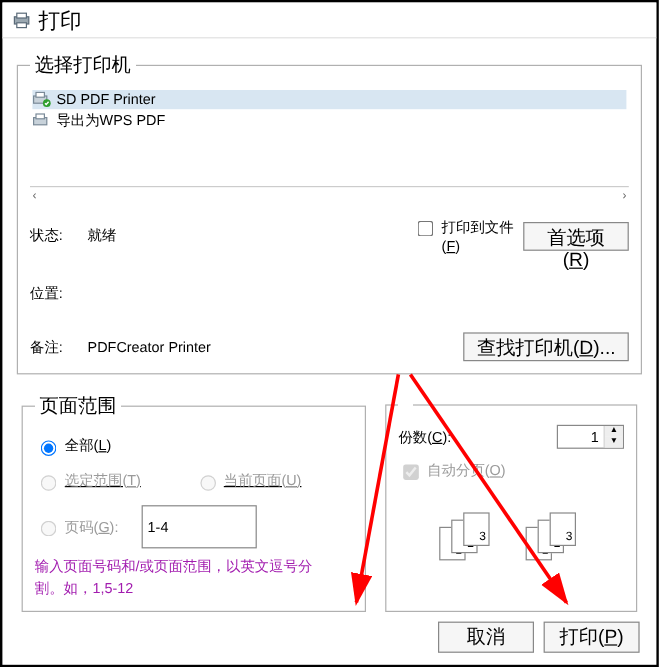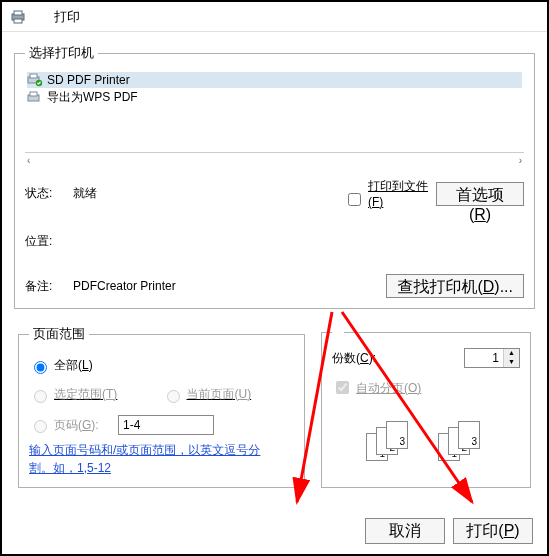--- a/index.html
+++ b/index.html
@@ -16,21 +16,21 @@
   }
   .titlebar {
     height: 30px;
     background: #fff;
     display: flex;
     align-items: center;
     padding: 0 8px;
     border-bottom: 1px solid #e0e0e0;
   }
   .titlebar svg { margin-right: 6px; }
-  .titlebar .title { font-size: 13px; margin-left: 22px; }
+  .titlebar .title { font-size: 18px; }
   .content {
     padding: 4px 8px 8px 8px;
   }
   .tabstrip {
     display: flex;
     border-bottom: 1px solid #a0a0a0;
     margin-bottom: 8px;
   }
   .tab {
     padding: 5px 12px 6px 12px;
@@ -39,21 +39,21 @@
     margin-bottom: -1px;
     background: #fff;
     position: relative;
     top: 0;
   }
   fieldset {
     border: 1px solid #b0b0b0;
     margin: 8px 4px;
     padding: 8px 10px 10px 10px;
   }
-  legend { padding: 0 4px; font-size: 13px; }
+  legend { padding: 0 4px; font-size: 16px; }
   .printer-list {
     background: #fff;
     border: none;
     height: 80px;
     overflow: auto;
     padding: 2px;
   }
   .printer-item {
     display: flex;
     align-items: center;
@@ -75,21 +75,21 @@
   }
   .status-grid {
     display: grid;
     grid-template-columns: 48px 1fr 180px;
     row-gap: 24px;
     align-items: center;
     margin-top: 10px;
   }
   .lbl { color: #000; }
   .right-col { display: flex; justify-content: flex-end; align-items: center; gap: 8px; }
-  .checkbox-row { display: flex; align-items: flex-end; gap: 4px; text-decoration: underline; }
+  .checkbox-row { display: flex; align-items: flex-start; gap: 4px; }
   .btn {
     min-width: 88px;
     height: 24px;
     border: 1px solid #888;
     background: #f6f6f6;
     font-size: 16px;
     padding: 2px 10px;
     text-align: center;
     cursor: pointer;
   }
@@ -101,26 +101,26 @@
   .lower fieldset { flex: 1; }
   .radio-row { display: flex; align-items: center; gap: 4px; margin: 6px 0; }
   .radio-grid {
     display: grid;
     grid-template-columns: 1fr 1fr;
     text-decoration: underline;
   }
   .disabled { color: #9a9a9a; }
   .txt {
     border: 1px solid #888;
-    height: 20px;
+    height: 36px;
     padding: 1px 4px;
     font-size: 12px;
     width: 96px;
   }
-  .hint { color: #1d4ed8; margin: 6px 0 0 0; line-height: 1.5; text-decoration: underline; }
+  .hint { color: #a21caf; margin: 6px 0 0 0; line-height: 1.5; }
   .copies-row { display:flex; align-items:center; gap:8px; margin-bottom:10px; }
   .spinner {
     display:flex; align-items:center;
     border:1px solid #888;
     width:56px; height:20px;
     background:#fff;
   }
   .spinner input {
     border:none; width:38px; text-align:right; padding:0 4px; font-size:12px;
   }

